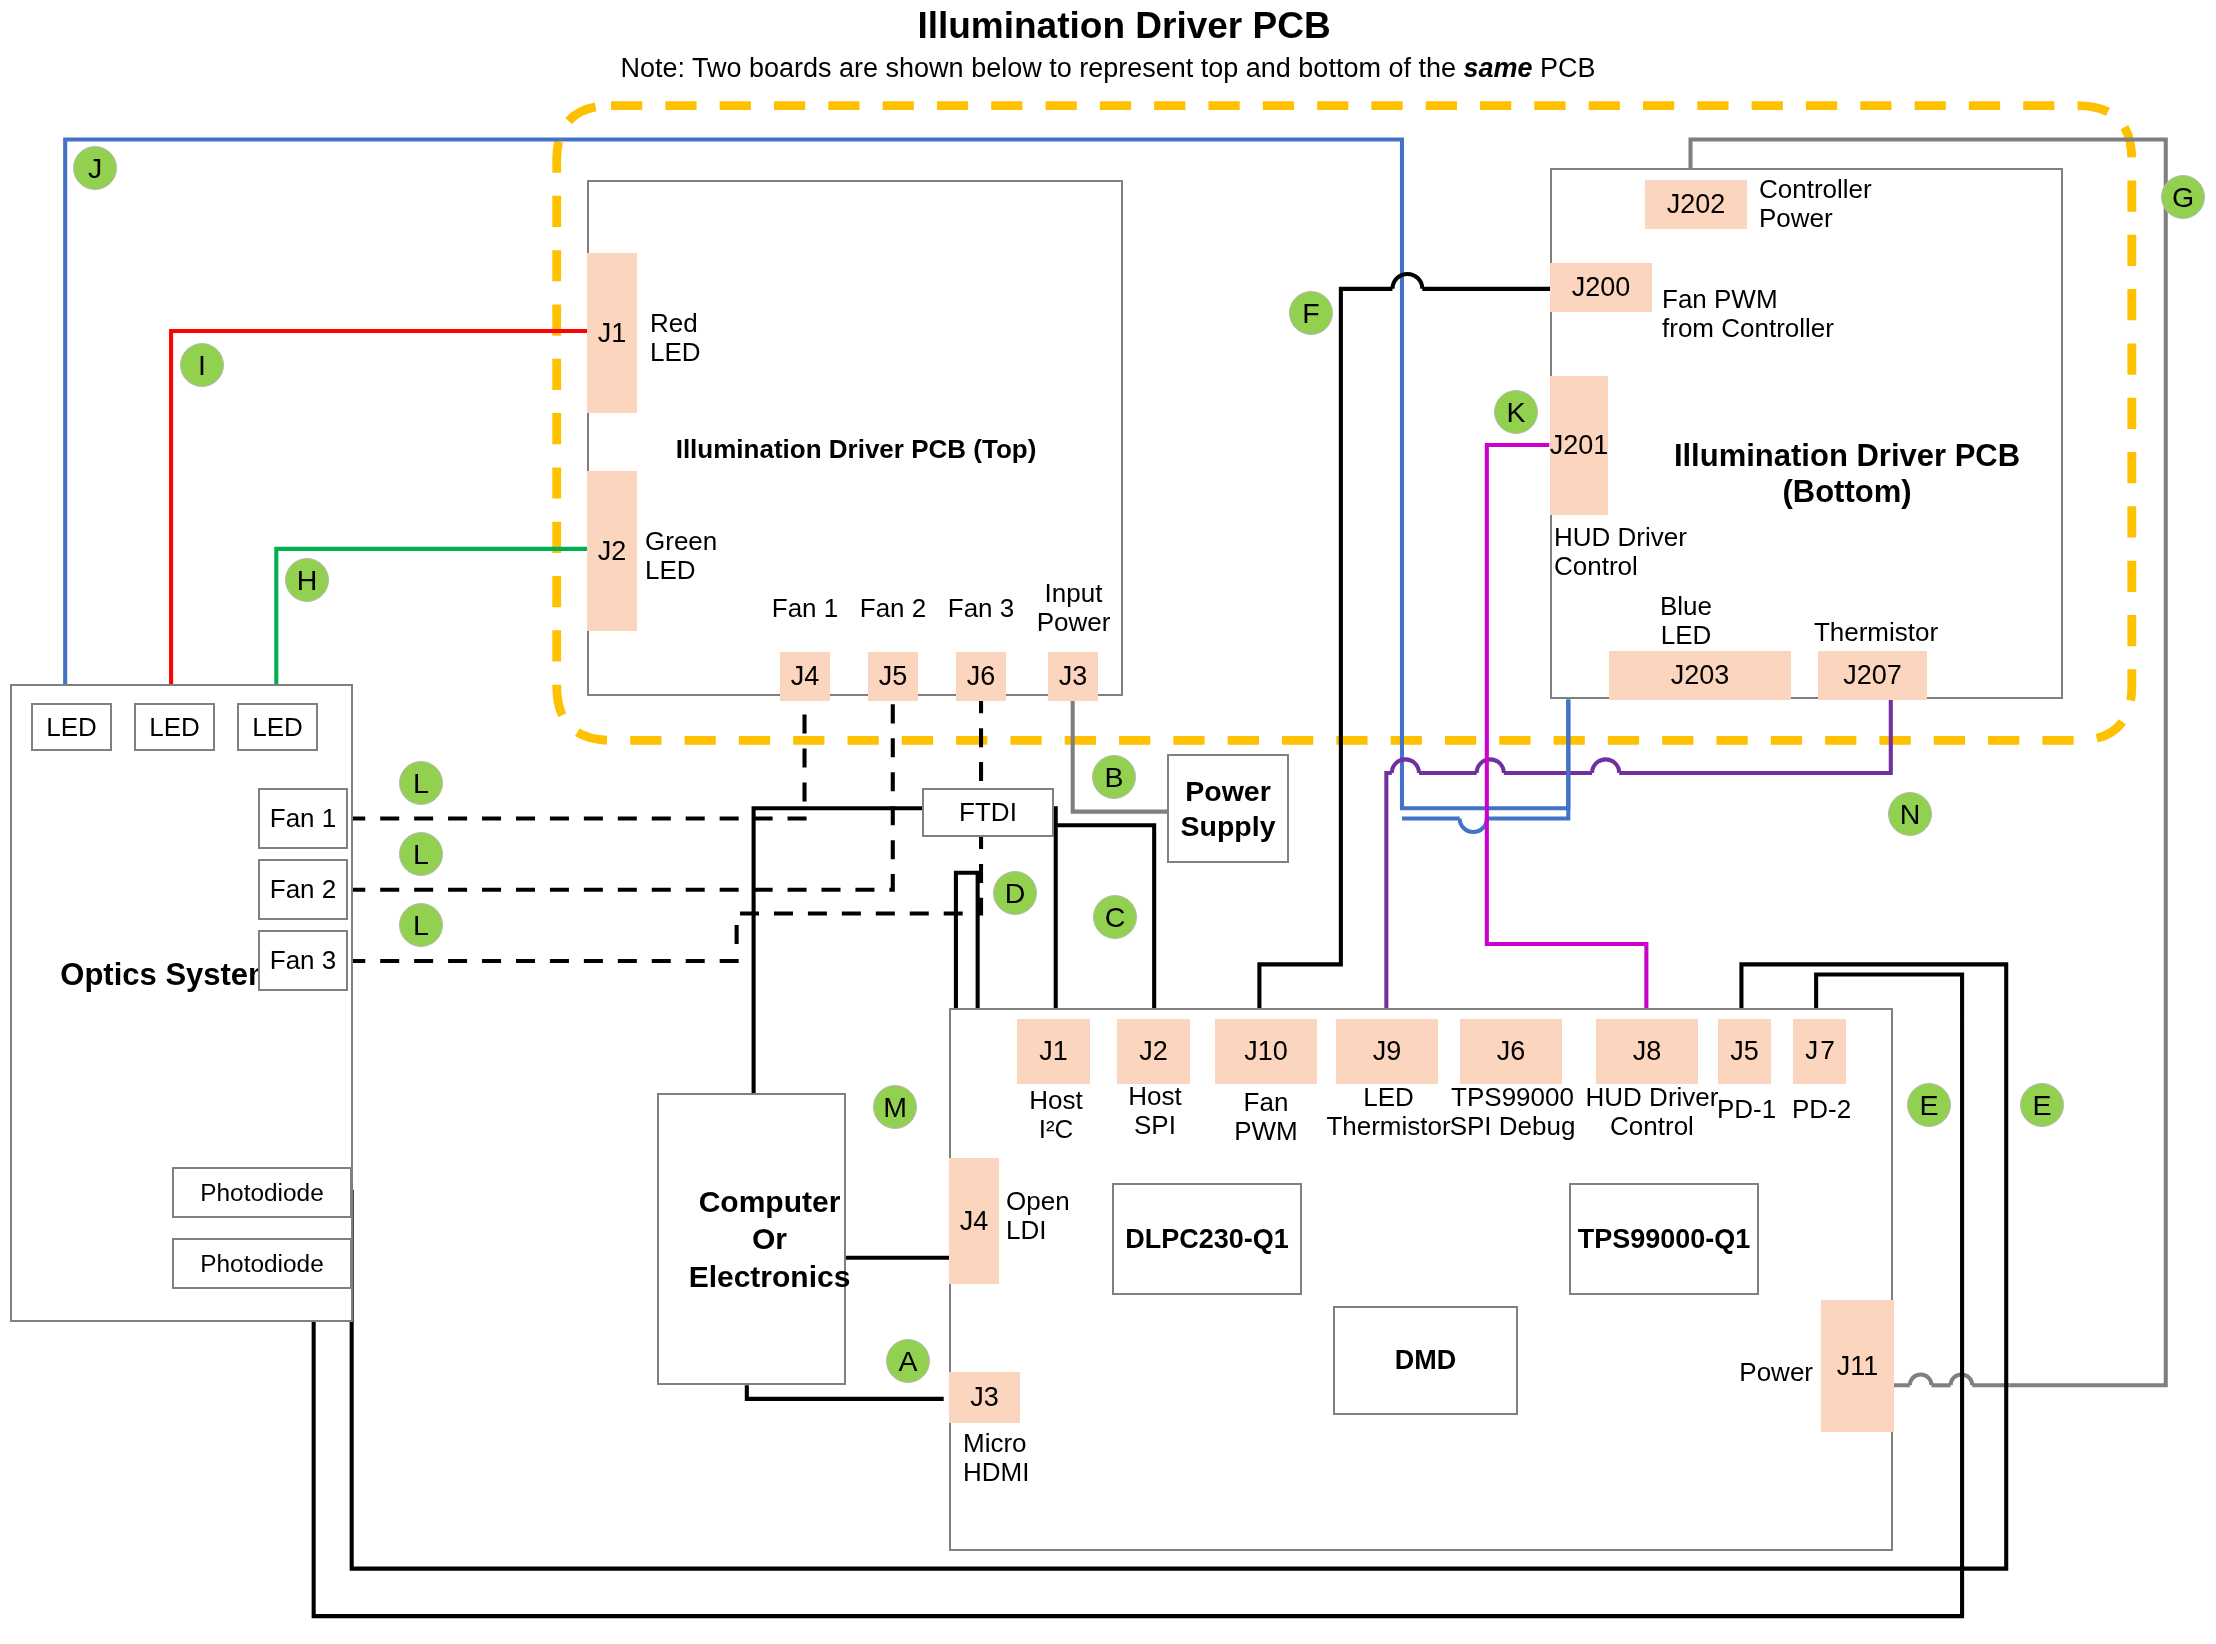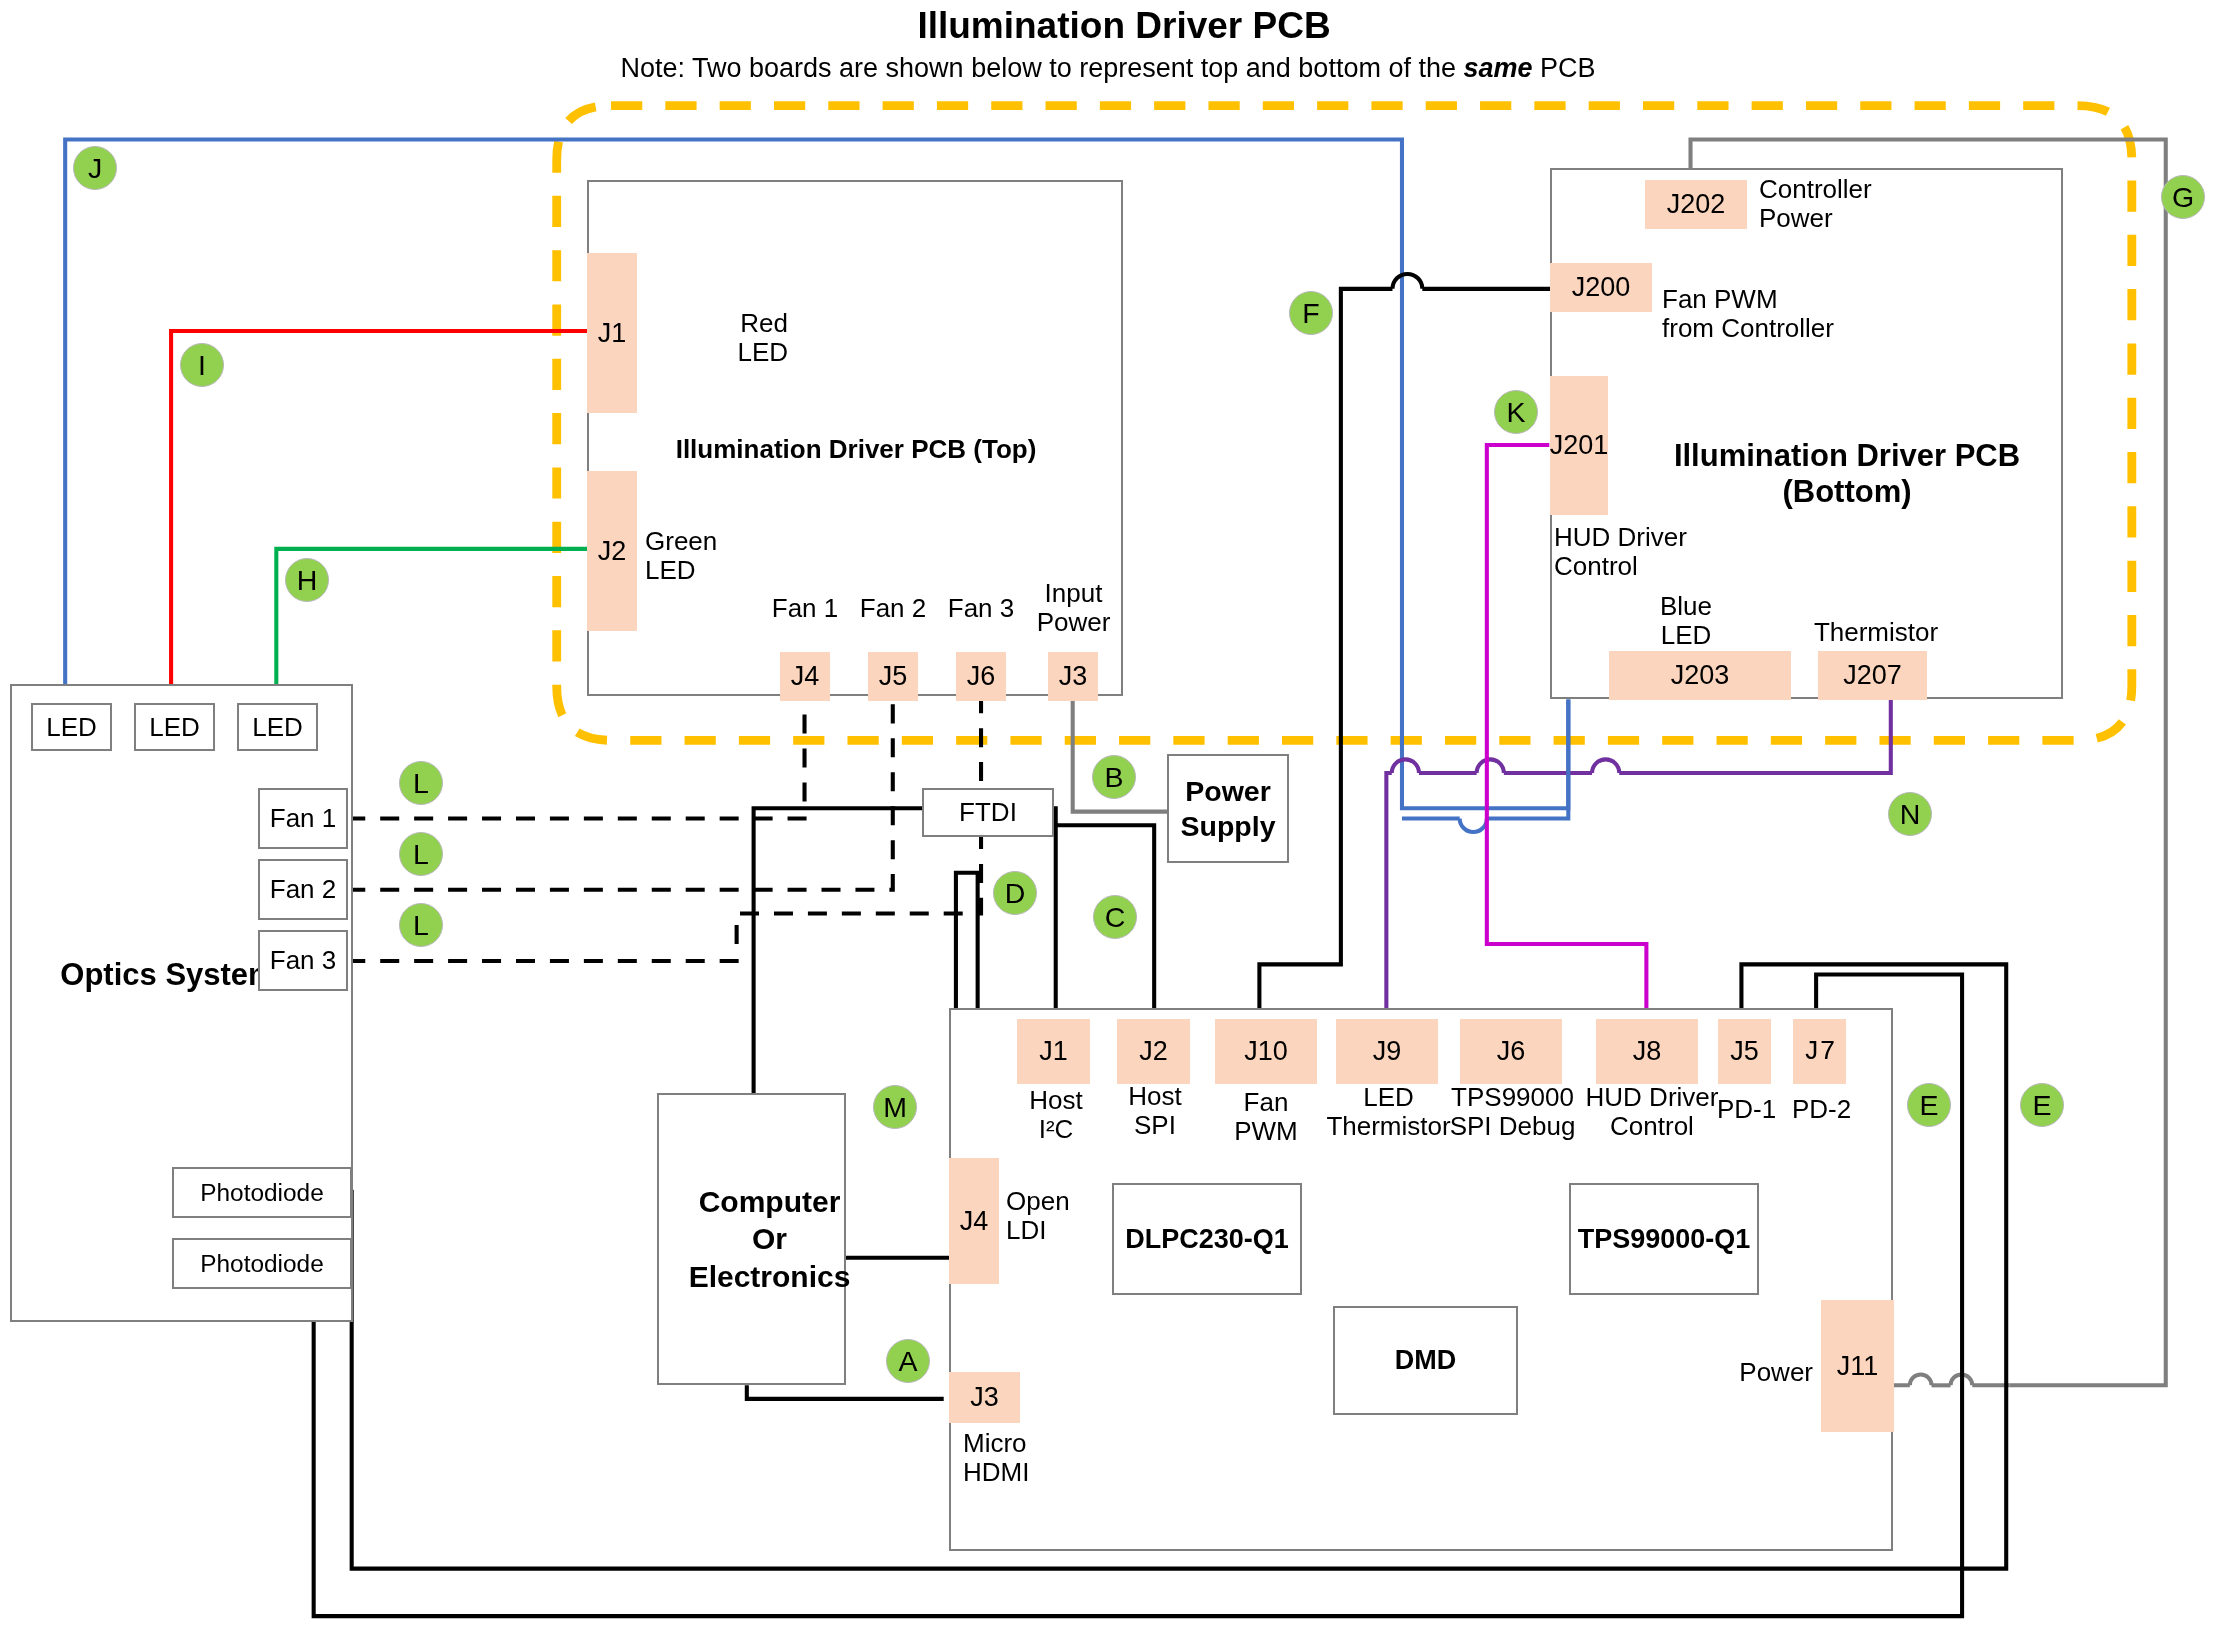--- a/index.html
+++ b/index.html
@@ -91,21 +91,21 @@
     <path d="M 2748 1500 L 2748 1490" fill="none" stroke="#7f7f7f" stroke-width="0"></path>
   </svg>
 
   <div class="box" style="left:587px;top:180px;width:536px;height:516px;"></div>
   <div class="ttl" style="left:615px;top:435px;width:482px;font-size:26px;">Illumination Driver PCB
 (Top)</div>
 
   <div class="conn" style="left:587px;top:253px;width:50px;height:160px;">
     <span>J1</span>
   </div>
-  <div class="lbl lbl-l" style="left:666px;top:309px;width:122px;text-align:right;">Red
+  <div class="lbl lbl-l" style="left:650px;top:309px;width:122px;">Red
 LED</div>
 
   <div class="conn" style="left:587px;top:471px;width:50px;height:160px;">
     <span>J2</span>
   </div>
   <div class="lbl lbl-l" style="left:645px;top:527px;width:122px;">Green
 LED</div>
 
   <div class="conn" style="left:780px;top:652px;width:50px;height:49px;">
     <span>J4</span>

